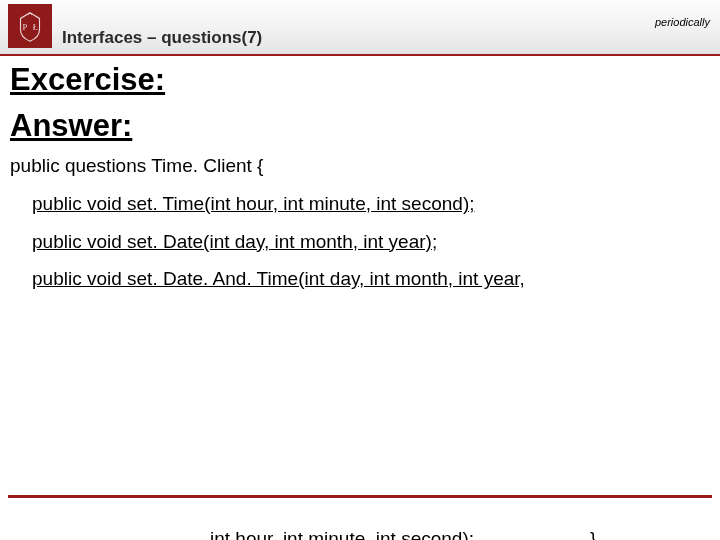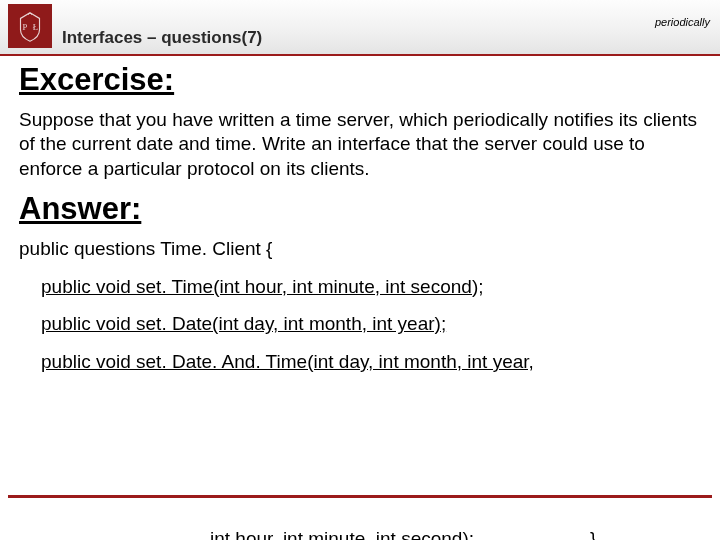--- a/index.html
+++ b/index.html
@@ -2,21 +2,21 @@
 <html><head>
 <meta charset="utf-8">
 <style>
   html,body{margin:0;padding:0;width:720px;height:540px;font-family:Arial,Helvetica,sans-serif;background:#fff;color:#000;}
   .slide{width:720px;height:540px;position:relative;box-sizing:border-box;}
   .header{position:relative;height:54px;background:linear-gradient(to bottom,#fdfdfd 0%,#f0f0f0 60%,#e4e4e4 100%);border-bottom:2px solid #9b1b1b;}
   .logo{position:absolute;left:8px;top:4px;width:44px;height:44px;background:#8f1a1a;display:flex;align-items:center;justify-content:center;}
   .logo svg{width:38px;height:38px;}
   .subtitle{position:absolute;left:62px;bottom:6px;font-size:17px;font-weight:bold;color:#2a2a2a;font-family:Arial,Helvetica,sans-serif;}
   .chapter{position:absolute;right:10px;top:4px;font-size:11px;font-style:italic;text-align:right;color:#000;line-height:1.1;}
-  .body{padding:2px 10px 0 19px;}
+  .body{padding:2px 10px 0 10px;}
   .h1{font-size:31px;font-weight:bold;text-decoration:underline;margin:4px 0 10px 0;}
   .para{font-size:19px;line-height:1.28;margin:0 0 10px 0;}
   .codeblock{font-size:19px;line-height:1.25;}
   .codeblock .l0{margin:0 0 14px 0;}
   .codeblock .l1{margin:0 0 14px 0;padding-left:22px;text-decoration:underline;}
   .rule{position:absolute;left:8px;right:8px;bottom:42px;height:3px;background:#9b1b1b;}
   .tail{position:absolute;left:0;right:0;bottom:12px;font-size:19px;}
   .tail .cont{position:absolute;left:210px;}
   .tail .brace{position:absolute;left:590px;}
 </style>
@@ -37,21 +37,20 @@
     </div>
     <div class="chapter">
       <br>
       <span>periodically</span>
     </div>
     <div class="subtitle">Interfaces – questions(7)</div>
   </div>
 
   <div class="body">
     <div class="h1">Excercise:</div>
-    <p class="para">Suppose that you have written a time server, which periodically notifies its clients of the current date and time. Write an interface that the server could use to enforce a particular protocol on its clients.</p>
     <div class="h1">Answer:</div>
     <div class="codeblock">
       <div class="l0">public questions Time. Client {</div>
       <div class="l1">public void set. Time(int hour, int minute, int second);</div>
       <div class="l1">public void set. Date(int day, int month, int year);</div>
       <div class="l1">public void set. Date. And. Time(int day, int month, int year,</div>
     </div>
   </div>
 
   <div class="rule"></div>

